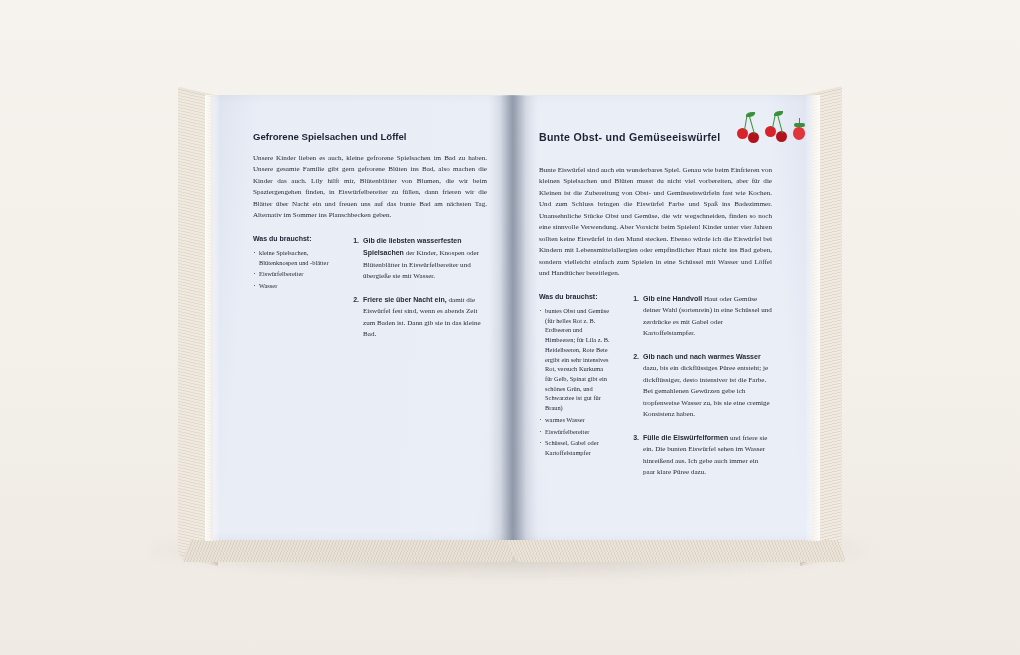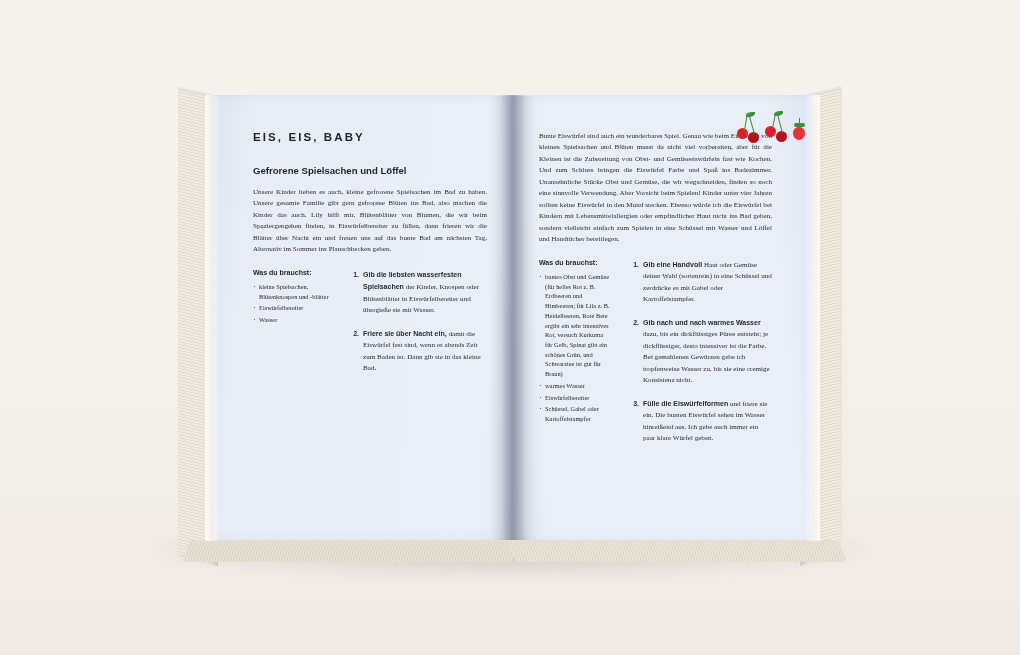--- a/index.html
+++ b/index.html
@@ -270,21 +270,20 @@
 <div class="scene">
 
   <div class="book-shadow"></div>
 
   <div class="edge-left"></div>
   <div class="edge-right"></div>
   <div class="edge-bottom-left"></div>
   <div class="edge-bottom-right"></div>
 
   <div class="page page-left">
-    <h1 class="chapter-title">EIS, EIS, BABY</h1>
     <h2 class="subhead">Gefrorene Spielsachen und Löffel</h2>
     <p class="body">Unsere Kinder lieben es auch, kleine gefrorene Spielsachen im Bad zu haben. Unsere gesamte Familie gibt gern gefrorene Blüten ins Bad, also machen die Kinder das auch. Lily hilft mir, Blütenblätter von Blumen, die wir beim Spaziergengehen finden, in Eiswürfelbereiter zu füllen, dann frieren wir die Blätter über Nacht ein und freuen uns auf das bunte Bad am nächsten Tag. Alternativ im Sommer ins Planschbecken geben.</p>
 
     <div class="cols">
       <div class="col-left-need">
         <div class="needs-title">Was du brauchst:</div>
         <ul class="needs">
           <li>kleine Spielsachen, Blütenknospen und -blätter</li>
           <li>Eiswürfelbereiter</li>
           <li>Wasser</li>
@@ -292,36 +291,37 @@
       </div>
       <ol class="steps">
         <li><span class="lead">Gib die liebsten wasserfesten Spielsachen</span><span> der Kinder, Knospen oder Blütenblätter in Eiswürfelbereiter und übergieße sie mit Wasser.</span></li>
         <li><span class="lead">Friere sie über Nacht ein,</span><span> damit die Eiswürfel fest sind, wenn es abends Zeit zum Baden ist. Dann gib sie in das kleine Bad.</span></li>
       </ol>
     </div>
 
   </div>
 
   <div class="page page-right">
+    <h1 class="page-title-right">Bunte Obst- und Gemüseeiswürfel</h1>
     <p class="body">Bunte Eiswürfel sind auch ein wunderbares Spiel. Genau wie beim Einfrieren von kleinen Spielsachen und Blüten musst du nicht viel vorbereiten, aber für die Kleinen ist die Zubereitung von Obst- und Gemüseeiswürfeln fast wie Kochen. Und zum Schluss bringen die Eiswürfel Farbe und Spaß ins Badezimmer. Unansehnliche Stücke Obst und Gemüse, die wir wegschneiden, finden so noch eine sinnvolle Verwendung. Aber Vorsicht beim Spielen! Kinder unter vier Jahren sollten keine Eiswürfel in den Mund stecken. Ebenso würde ich die Eiswürfel bei Kindern mit Lebensmittelallergien oder empfindlicher Haut nicht ins Bad geben, sondern vielleicht einfach zum Spielen in eine Schüssel mit Wasser und Löffel und Handtücher bereitlegen.</p>
 
     <div class="cols">
       <div class="col-right-need">
         <div class="needs-title">Was du brauchst:</div>
         <ul class="needs">
           <li>buntes Obst und Gemüse (für helles Rot z. B. Erdbeeren und Himbeeren; für Lila z. B. Heidelbeeren, Rote Bete ergibt ein sehr intensives Rot, versuch Kurkuma für Gelb, Spinat gibt ein schönes Grün, und Schwarztee ist gut für Braun)</li>
           <li>warmes Wasser</li>
           <li>Eiswürfelbereiter</li>
           <li>Schüssel, Gabel oder Kartoffelstampfer</li>
         </ul>
       </div>
       <ol class="steps">
         <li><span class="lead">Gib eine Handvoll</span><span> Haut oder Gemüse deiner Wahl (sortenrein) in eine Schüssel und zerdrücke es mit Gabel oder Kartoffelstampfer.</span></li>
-        <li><span class="lead">Gib nach und nach warmes Wasser</span><span> dazu, bis ein dickflüssiges Püree entsteht; je dickflüssiger, desto intensiver ist die Farbe. Bei gemahlenen Gewürzen gebe ich tropfenweise Wasser zu, bis sie eine cremige Konsistenz nicht.</span></li>
-        <li><span class="lead">Fülle die Eiswürfelformen</span><span> und friere sie ein. Die bunten Eiswürfel sehen im Wasser hinreißend aus. Ich gebe auch immer ein paar klare Würfel geben.</span></li>
+        <li><span class="lead">Gib nach und nach warmes Wasser</span><span> dazu, bis ein dickflüssiges Püree entsteht; je dickflüssiger, desto intensiver ist die Farbe. Bei gemahlenen Gewürzen gebe ich tropfenweise Wasser zu, bis sie eine cremige Konsistenz haben.</span></li>
+        <li><span class="lead">Fülle die Eiswürfelformen</span><span> und friere sie ein. Die bunten Eiswürfel sehen im Wasser hinreißend aus. Ich gebe auch immer ein paar klare Püree dazu.</span></li>
       </ol>
     </div>
   </div>
 
   <div class="cherries">
     <div>
       <div class="cherry" style="left:2px; top:18px;"></div>
       <div class="cherry dark" style="left:13px; top:22px;"></div>
       <div class="cherry-stem" style="left:9px; top:4px; height:16px; transform:rotate(10deg);"></div>
       <div class="cherry-stem" style="left:19px; top:6px; height:18px; transform:rotate(-16deg);"></div>

